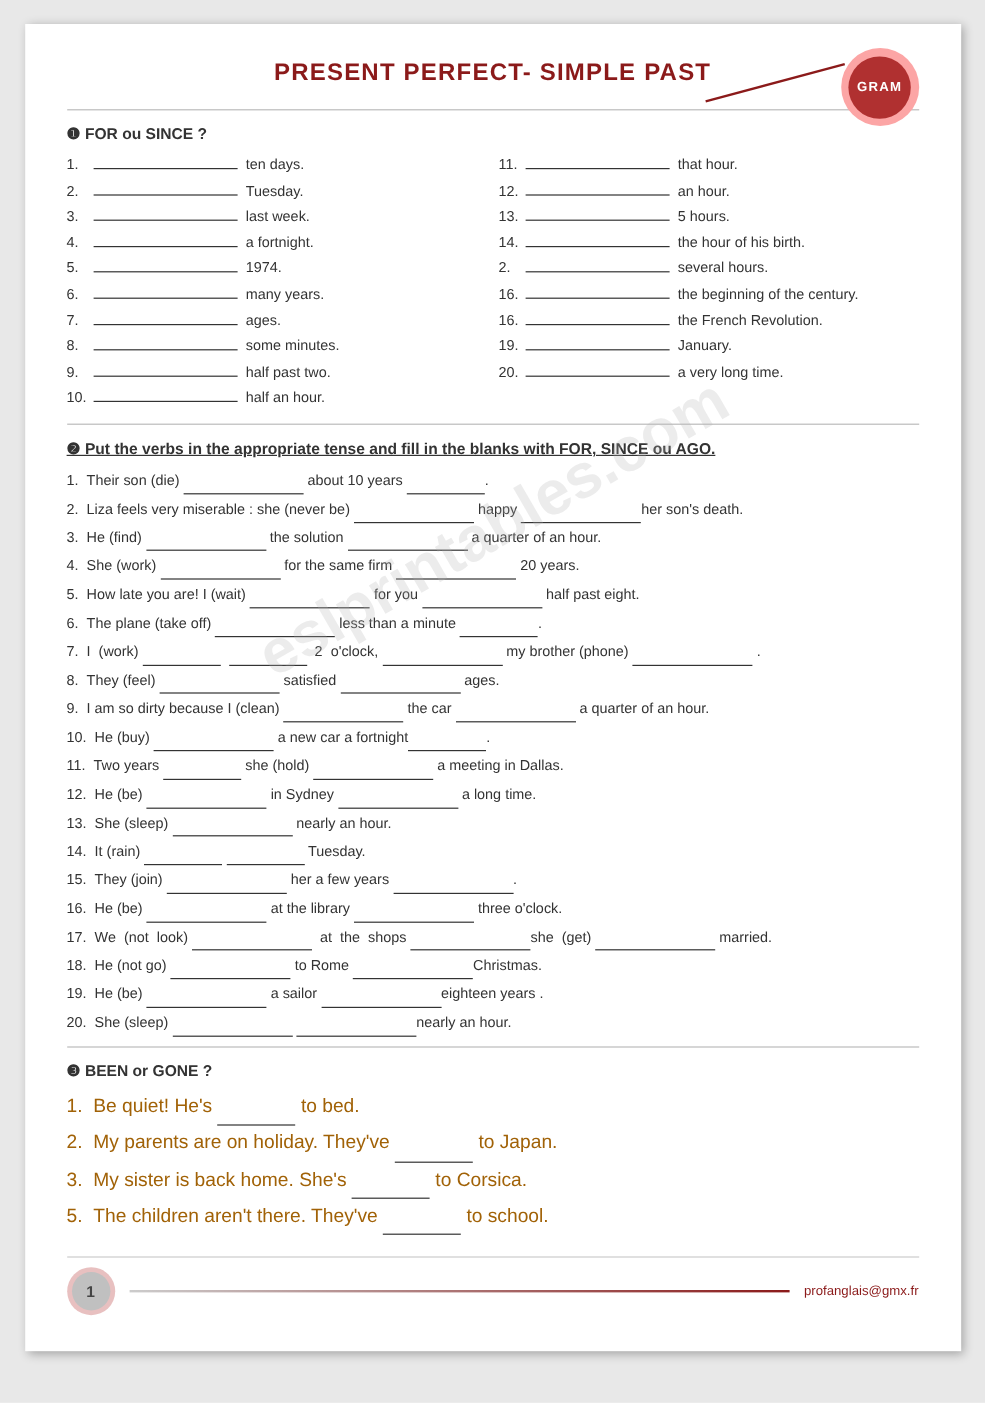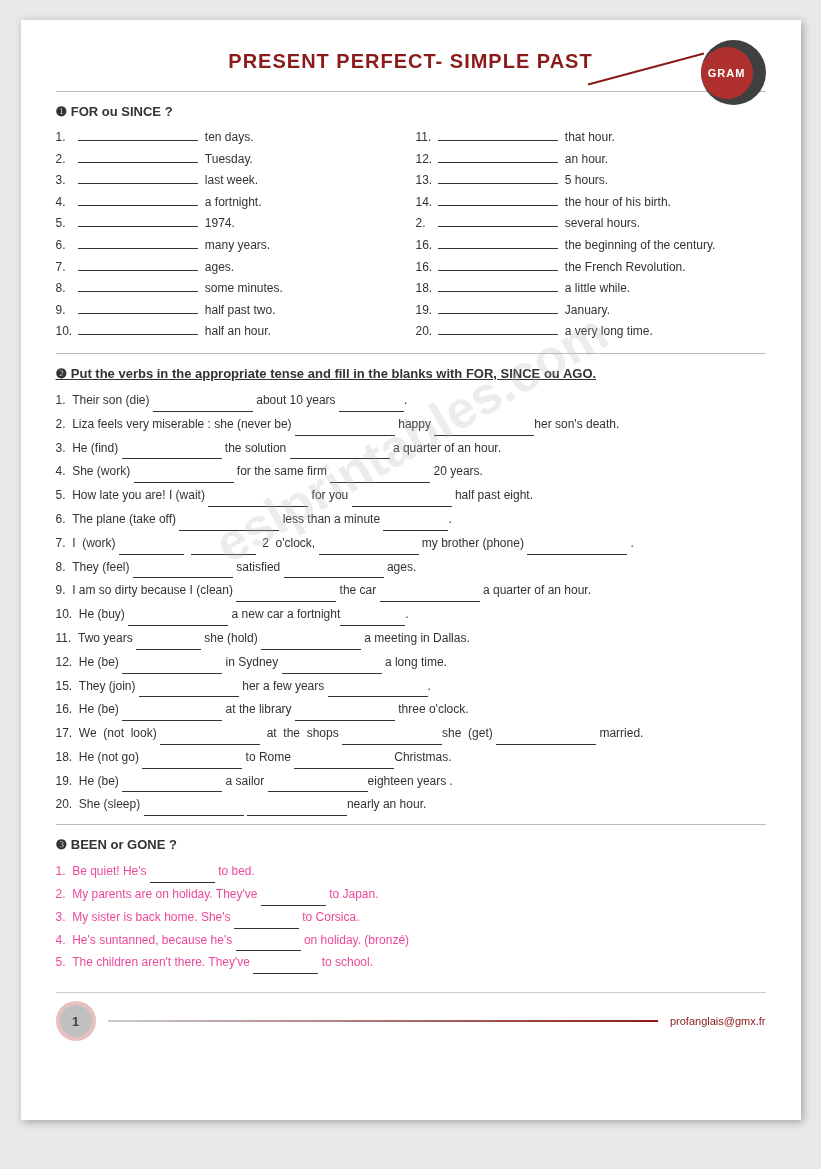--- a/index.html
+++ b/index.html
@@ -41,24 +41,24 @@
       position: absolute;
       top: -10px;
       right: 0px;
       width: 65px;
       height: 65px;
     }
     .gram-circle-outer {
       width: 65px;
       height: 65px;
       border-radius: 50%;
-      background: #404040;
-      display: flex;
-      align-items: center;
-      justify-content: flex-start;
+      background: #fca5a5;
+      display: flex;
+      align-items: center;
+      justify-content: center;
       position: relative;
     }
     .gram-circle-inner {
       width: 52px;
       height: 52px;
       border-radius: 50%;
       background: #b03030;
       display: flex;
       align-items: center;
       justify-content: center;
@@ -167,22 +167,22 @@
       background: #bbb;
       margin: 8px 0;
     }
     .ex2-item {
       font-size: 12px;
       color: #333;
       line-height: 1.9;
       margin-bottom: 1px;
     }
     .ex3-item {
-      font-size: 12px;
-      color: #ec4899;
+      font-size: 16px;
+      color: #a16207;
       line-height: 1.9;
     }
     .blank {
       display: inline-block;
       border-bottom: 1px solid #333;
       min-width: 100px;
       height: 13px;
       vertical-align: bottom;
     }
     .blank-sm {
@@ -297,25 +297,20 @@
         </div>
       <div class="exercise-item">
           <span class="num">16.</span>
           <span class="underline-blank"></span>
           <span>&nbsp;the beginning of the century.</span>
         </div>
       <div class="exercise-item">
           <span class="num">16.</span>
           <span class="underline-blank"></span>
           <span>&nbsp;the French Revolution.</span>
-        </div>
-      <div class="exercise-item">
-          <span class="num">18.</span>
-          <span class="underline-blank"></span>
-          <span>&nbsp;a little while.</span>
         </div>
       <div class="exercise-item">
           <span class="num">19.</span>
           <span class="underline-blank"></span>
           <span>&nbsp;January.</span>
         </div>
       <div class="exercise-item">
           <span class="num">20.</span>
           <span class="underline-blank"></span>
           <span>&nbsp;a very long time.</span>
@@ -335,39 +330,40 @@
     <div class="ex2-item">3.&nbsp;&nbsp;He (find) <span class="blank"></span> the solution <span class="blank"></span> a quarter of an hour.</div>
     <div class="ex2-item">4.&nbsp;&nbsp;She (work) <span class="blank"></span> for the same firm <span class="blank"></span> 20 years.</div>
     <div class="ex2-item">5.&nbsp;&nbsp;How late you are! I (wait) <span class="blank"></span> for you <span class="blank"></span> half past eight.</div>
     <div class="ex2-item">6.&nbsp;&nbsp;The plane (take off) <span class="blank"></span> less than a minute <span class="blank-sm"></span>.</div>
     <div class="ex2-item">7.&nbsp;&nbsp;I &nbsp;(work) <span class="blank-sm"></span> &nbsp;<span class="blank-sm"></span>&nbsp; 2 &nbsp;o'clock, <span class="blank"></span> my brother (phone) <span class="blank"></span> .</div>
     <div class="ex2-item">8.&nbsp;&nbsp;They (feel) <span class="blank"></span> satisfied <span class="blank"></span> ages.</div>
     <div class="ex2-item">9.&nbsp;&nbsp;I am so dirty because I (clean) <span class="blank"></span> the car <span class="blank"></span> a quarter of an hour.</div>
     <div class="ex2-item">10.&nbsp;&nbsp;He (buy) <span class="blank"></span> a new car a fortnight<span class="blank-sm"></span>.</div>
     <div class="ex2-item">11.&nbsp;&nbsp;Two years <span class="blank-sm"></span> she (hold) <span class="blank"></span> a meeting in Dallas.</div>
     <div class="ex2-item">12.&nbsp;&nbsp;He (be) <span class="blank"></span> in Sydney <span class="blank"></span> a long time.</div>
+    <div class="ex2-item">13.&nbsp;&nbsp;She (sleep) <span class="blank"></span> nearly an hour.</div>
+    <div class="ex2-item">14.&nbsp;&nbsp;It (rain) <span class="blank-sm"></span> <span class="blank-sm"></span> Tuesday.</div>
     <div class="ex2-item">15.&nbsp;&nbsp;They (join) <span class="blank"></span> her a few years <span class="blank"></span>.</div>
     <div class="ex2-item">16.&nbsp;&nbsp;He (be) <span class="blank"></span> at the library <span class="blank"></span> three o'clock.</div>
     <div class="ex2-item">17.&nbsp;&nbsp;We &nbsp;(not &nbsp;look) <span class="blank"></span> &nbsp;at &nbsp;the &nbsp;shops <span class="blank"></span>she &nbsp;(get) <span class="blank"></span> married.</div>
     <div class="ex2-item">18.&nbsp;&nbsp;He (not go) <span class="blank"></span> to Rome <span class="blank"></span>Christmas.</div>
     <div class="ex2-item">19.&nbsp;&nbsp;He (be) <span class="blank"></span> a sailor <span class="blank"></span>eighteen years .</div>
     <div class="ex2-item">20.&nbsp;&nbsp;She (sleep) <span class="blank"></span> <span class="blank"></span>nearly an hour.</div>
   </div>
 
   <div class="divider-line"></div>
 
   <div class="section-title">
     <span>❸ BEEN or GONE ?</span>
   </div>
 
   <div style="font-size:12px; color:#333; line-height:1.9; margin-bottom:16px;">
     <div class="ex3-item">1.&nbsp;&nbsp;Be quiet! He's <span class="blank-sm"></span> to bed.</div>
     <div class="ex3-item">2.&nbsp;&nbsp;My parents are on holiday. They've <span class="blank-sm"></span> to Japan.</div>
     <div class="ex3-item">3.&nbsp;&nbsp;My sister is back home. She's <span class="blank-sm"></span> to Corsica.</div>
-    <div class="ex3-item">4.&nbsp;&nbsp;He's suntanned, because he's <span class="blank-sm"></span> on holiday. (bronzé)</div>
     <div class="ex3-item">5.&nbsp;&nbsp;The children aren't there. They've <span class="blank-sm"></span> to school.</div>
   </div>
 
   <div class="footer">
     <div class="page-badge">
       <div class="page-badge-inner">1</div>
     </div>
     <div style="flex:1; height:2px; background: linear-gradient(to right, #ccc, #8b1a1a); margin: 0 12px;"></div>
     <div class="footer-email">profanglais@gmx.fr</div>
   </div>

